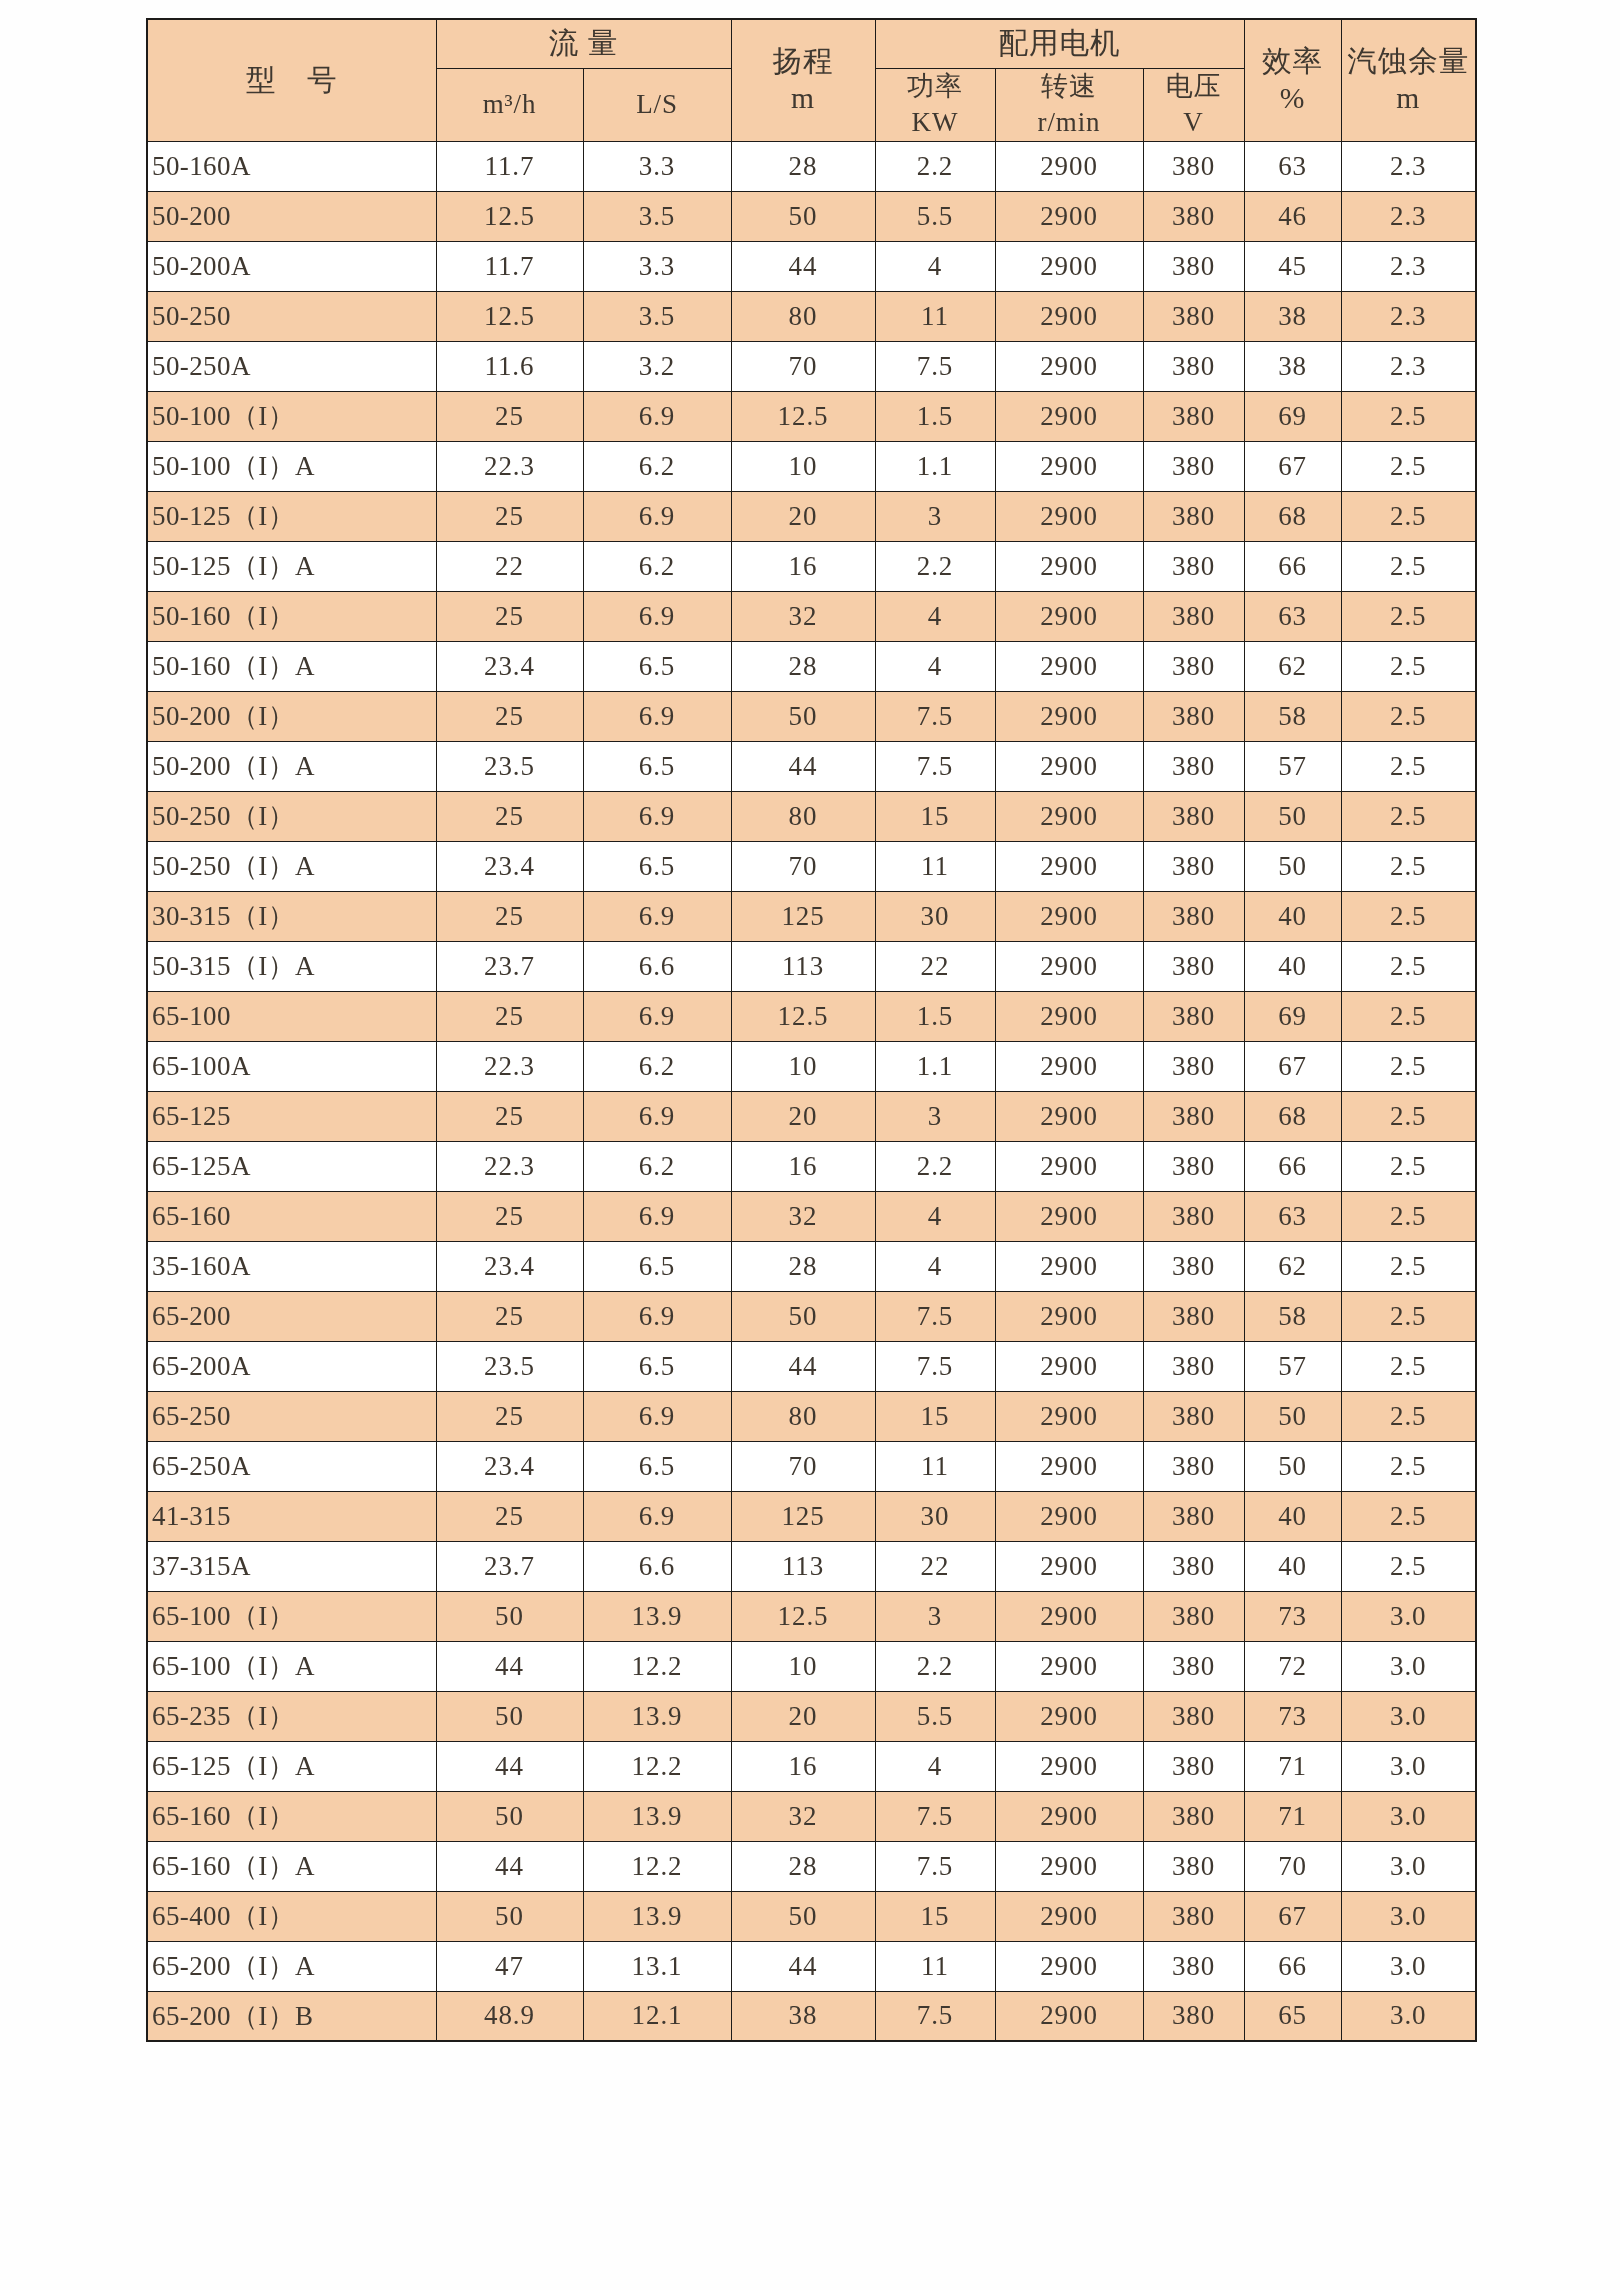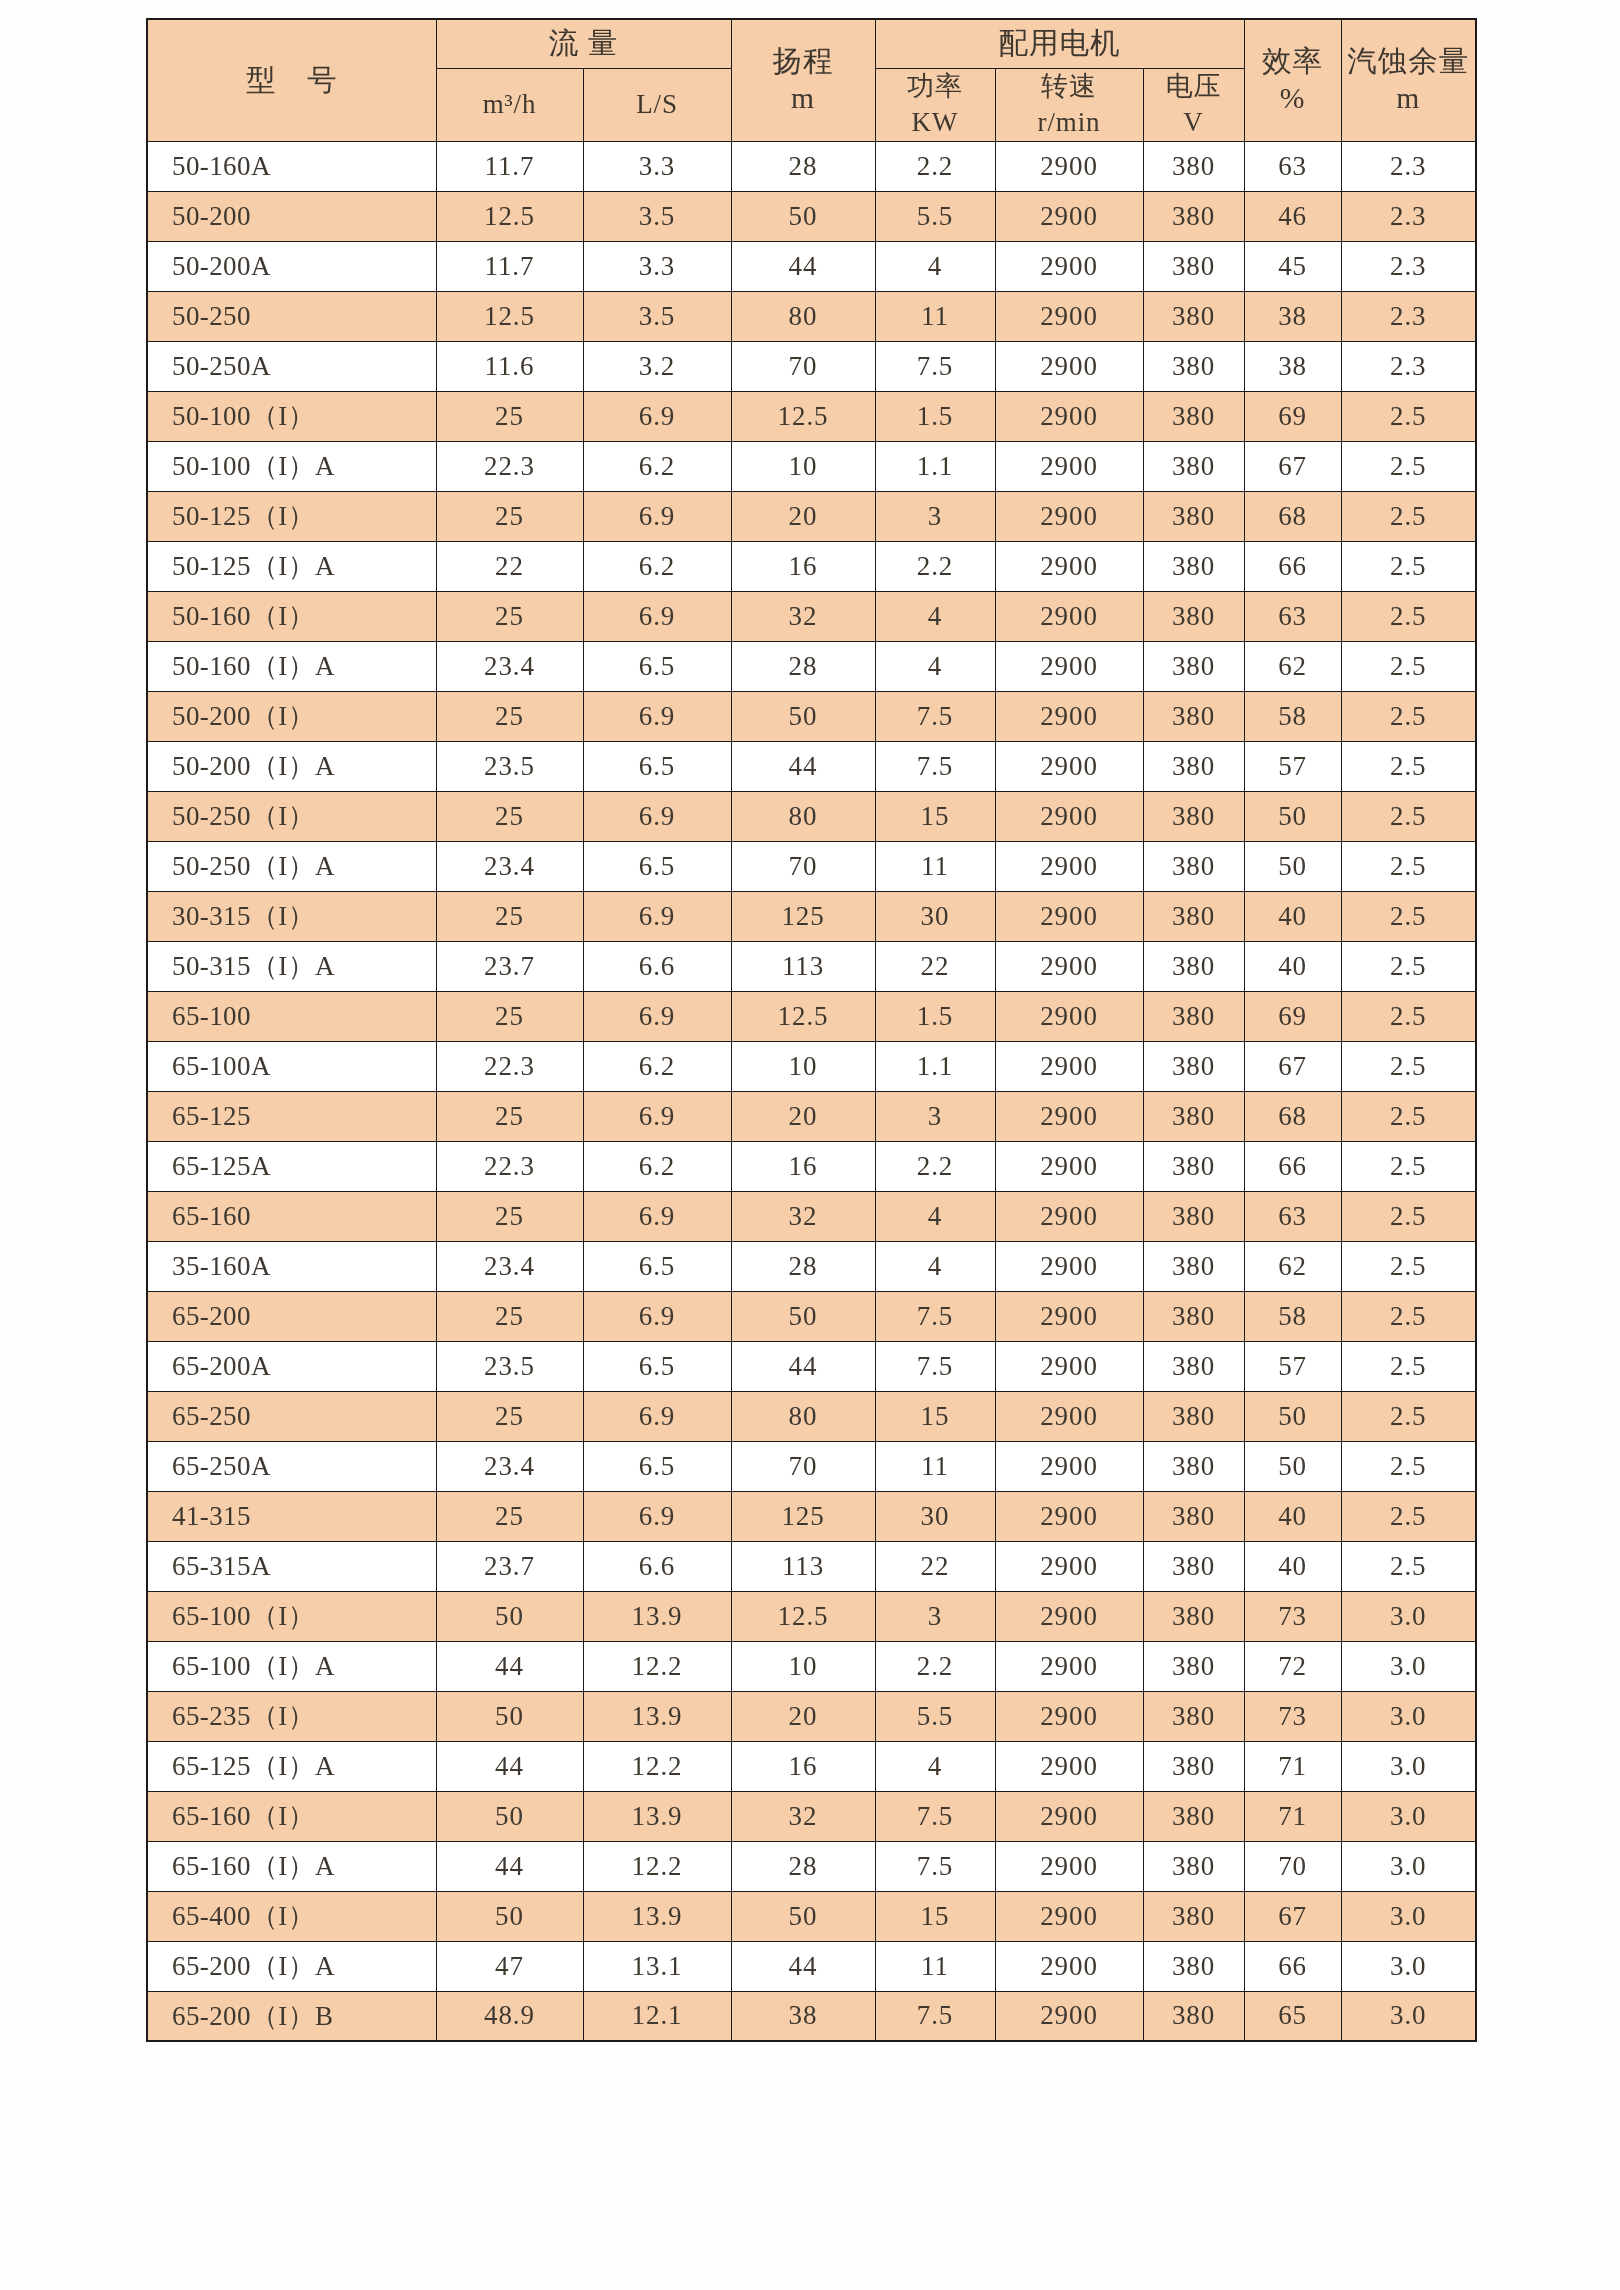--- a/index.html
+++ b/index.html
@@ -25,21 +25,21 @@
     overflow:hidden;padding:0;
   }
   thead th{background:var(--peach);white-space:pre-line;}
   tr.hdr-group{height:49px;}
   tr.hdr-sub{height:73px;}
   .h-big{font-size:29.6px;line-height:1.25;letter-spacing:0.9px;}
   .h-sub{font-size:27px;line-height:1.3;letter-spacing:0.9px;}
   tbody tr{height:50px;}
   tbody td{font-size:27px;letter-spacing:0.9px;background:#ffffff;}
   tbody tr.alt td{background:var(--peach);}
-  tbody td.model{text-align:left;padding-left:24px;letter-spacing:0.4px;}
+  tbody td.model{text-align:left;padding-left:4px;letter-spacing:0.4px;}
 </style>
 </head>
 <body>
 
 <div class="table-wrap">
   <table>
     <colgroup>
       <col style="width:289px">
         <col style="width:147px">
         <col style="width:148px">
@@ -376,21 +376,21 @@
           <td>25</td>
           <td>6.9</td>
           <td>125</td>
           <td>30</td>
           <td>2900</td>
           <td>380</td>
           <td>40</td>
           <td>2.5</td>
         </tr>
         <tr>
-          <td class="model">65-315A</td>
+          <td class="model">37-315A</td>
           <td>23.7</td>
           <td>6.6</td>
           <td>113</td>
           <td>22</td>
           <td>2900</td>
           <td>380</td>
           <td>40</td>
           <td>2.5</td>
         </tr>
         <tr class="alt">

